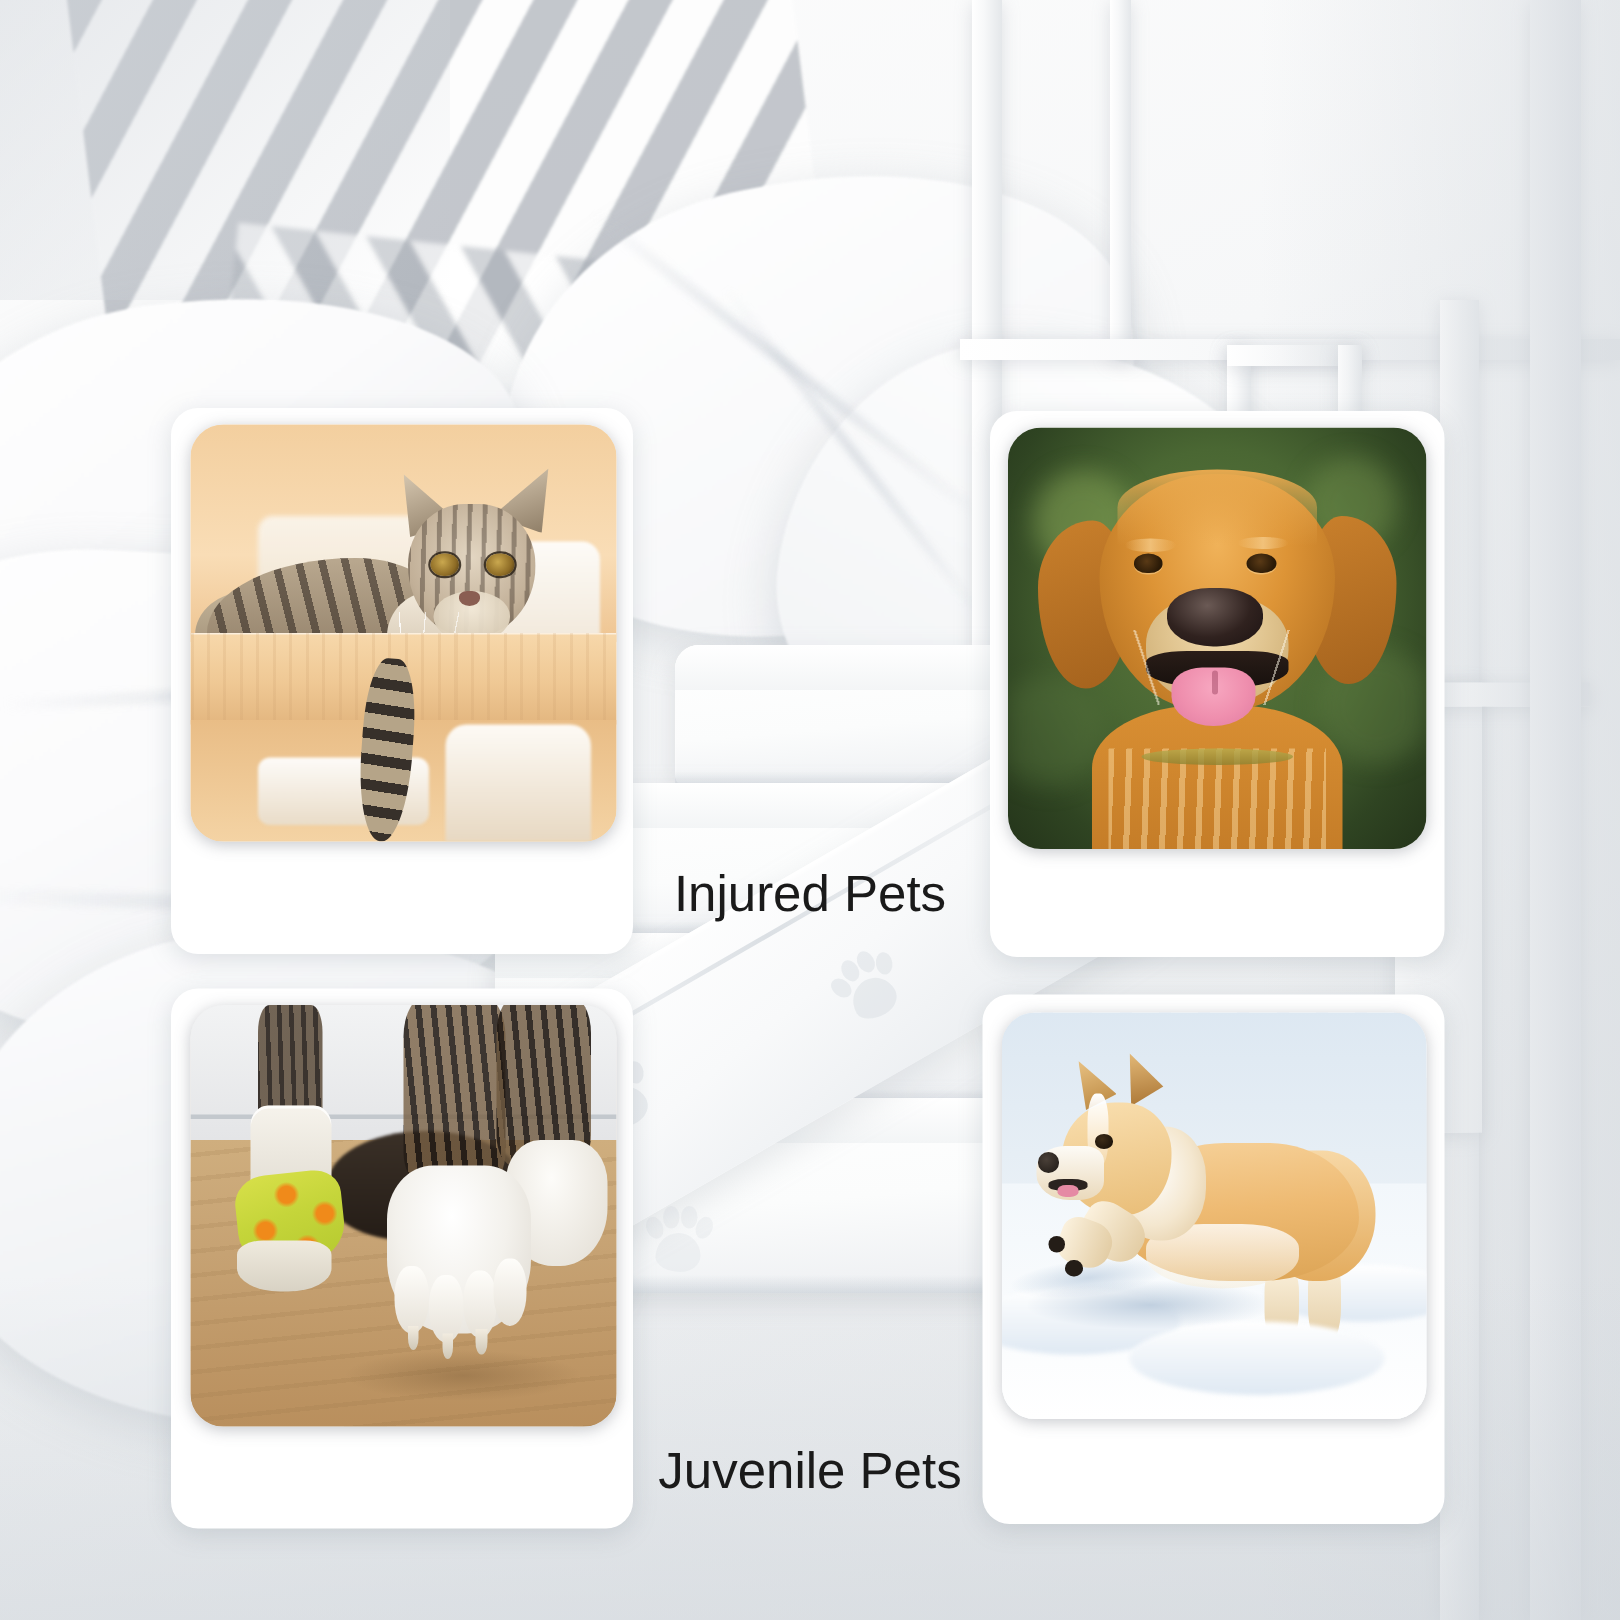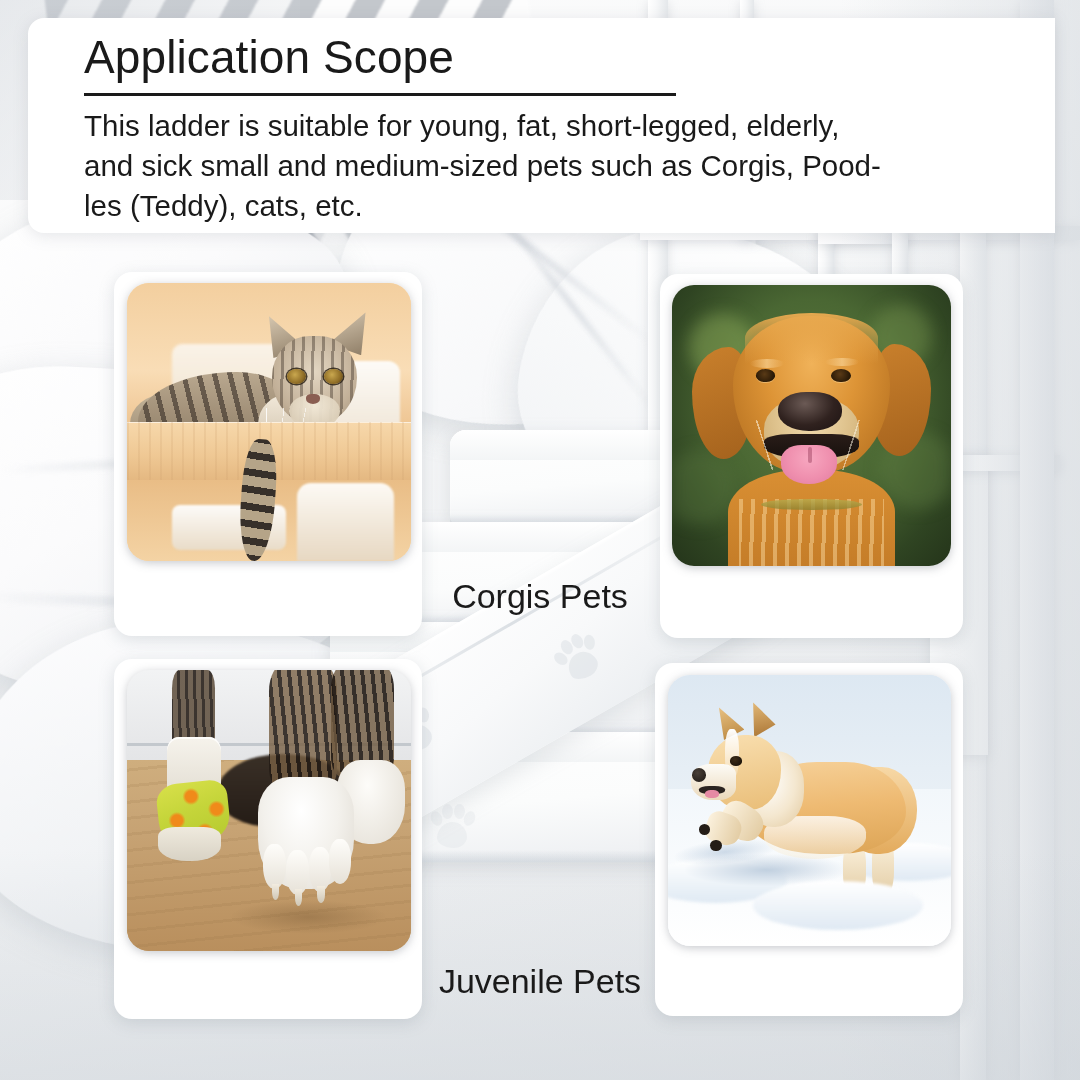--- a/index.html
+++ b/index.html
@@ -544,27 +544,20 @@
           <i></i>
           <span class="pad"></span>
       </div>
     </div>
 
     <div class="shade-tl"></div>
     <div class="shade-r"></div>
     <div class="shade-b"></div>
   </div>
 
-  <div class="header-panel">
-    <div class="header-title">Application Scope</div>
-    <div class="header-rule"></div>
-    <div class="header-body">This ladder is suitable for young, fat, short-legged, elderly,
-and sick small and medium-sized pets such as Corgis, Pood-
-les (Teddy), cats, etc.</div>
-  </div>
 
   <div class="card" id="card-1"></div>
   <div class="card-photo" id="card-1-photo">
     <div class="ph1">
       <div class="wood-upper"></div>
       <div class="white-obj-l"></div>
       <div class="white-obj-r"></div>
       <div class="k-hind"></div>
       <div class="k-body"></div>
       <div class="k-paw"></div>
@@ -603,21 +596,21 @@
       <div class="d-eye l"></div>
       <div class="d-eye r"></div>
       <div class="d-muzzle"></div>
       <div class="d-nose"></div>
       <div class="d-mouth"></div>
       <div class="d-tongue"></div>
       <div class="d-tongue-line"></div>
       <div class="d-whisk"></div>
     </div>
   </div>
-  <div class="card-label" id="card-2-label">Corgis Pets</div>
+  <div class="card-label" id="card-2-label">Injured Pets</div>
 
   <div class="card" id="card-3"></div>
   <div class="card-photo" id="card-3-photo">
     <div class="ph3">
       <div class="room"></div>
       <div class="room-line"></div>
       <div class="floor"></div>
       <div class="floor-grain"></div>
       <div class="rear"></div>
       <div class="leg-l"></div>

